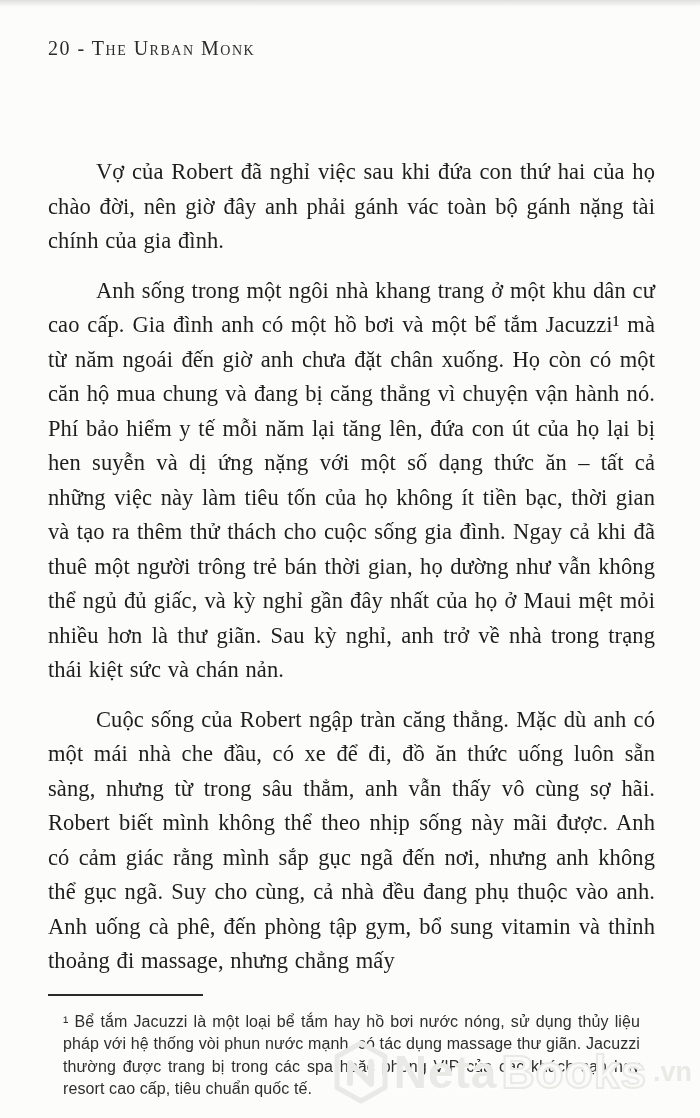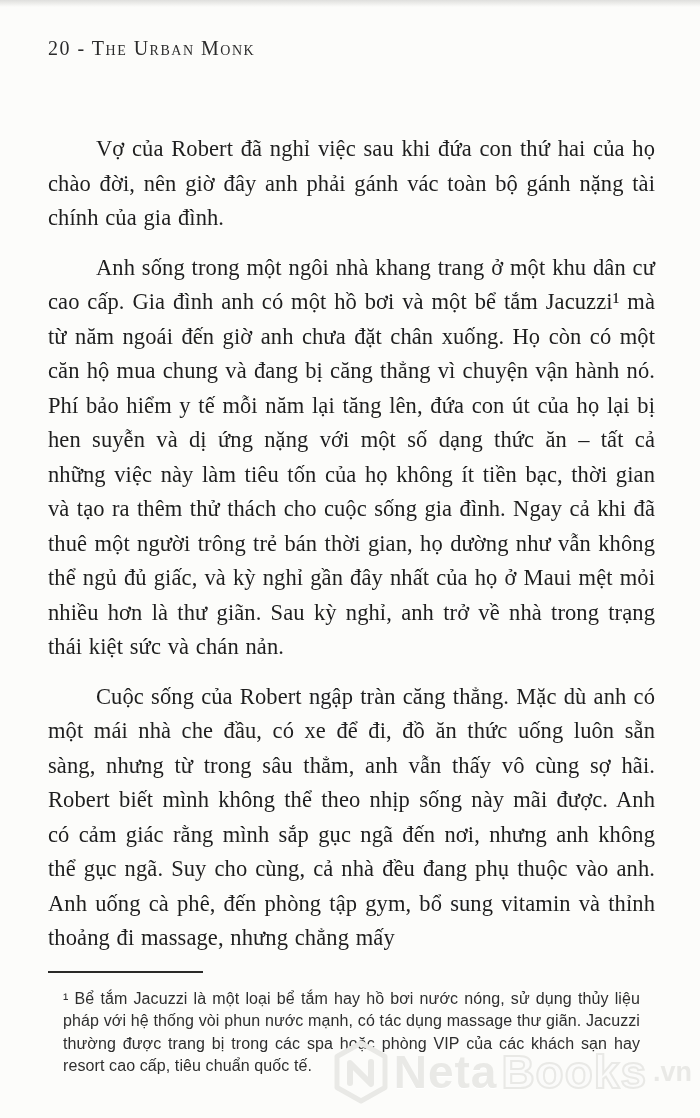--- a/index.html
+++ b/index.html
@@ -38,21 +38,21 @@
     pointer-events: none;
   }
   .page-header {
     font-size: 20px;
     line-height: 24px;
     font-variant: small-caps;
     letter-spacing: 1.5px;
     color: var(--header-text, #2b2b2b);
     margin-bottom: 72px;
   }
-  .body-text { flex: 0 0 auto; }
+  .body-text { flex: 0 0 auto; margin-top: 23px; }
   .para {
     margin: 0 0 15px 0;
     font-size: 22.5px;
     line-height: 34.5px;
     text-align: justify;
     text-indent: 48px;
     letter-spacing: 0.1px;
     word-spacing: 1px;
   }
   .footnote-section {

